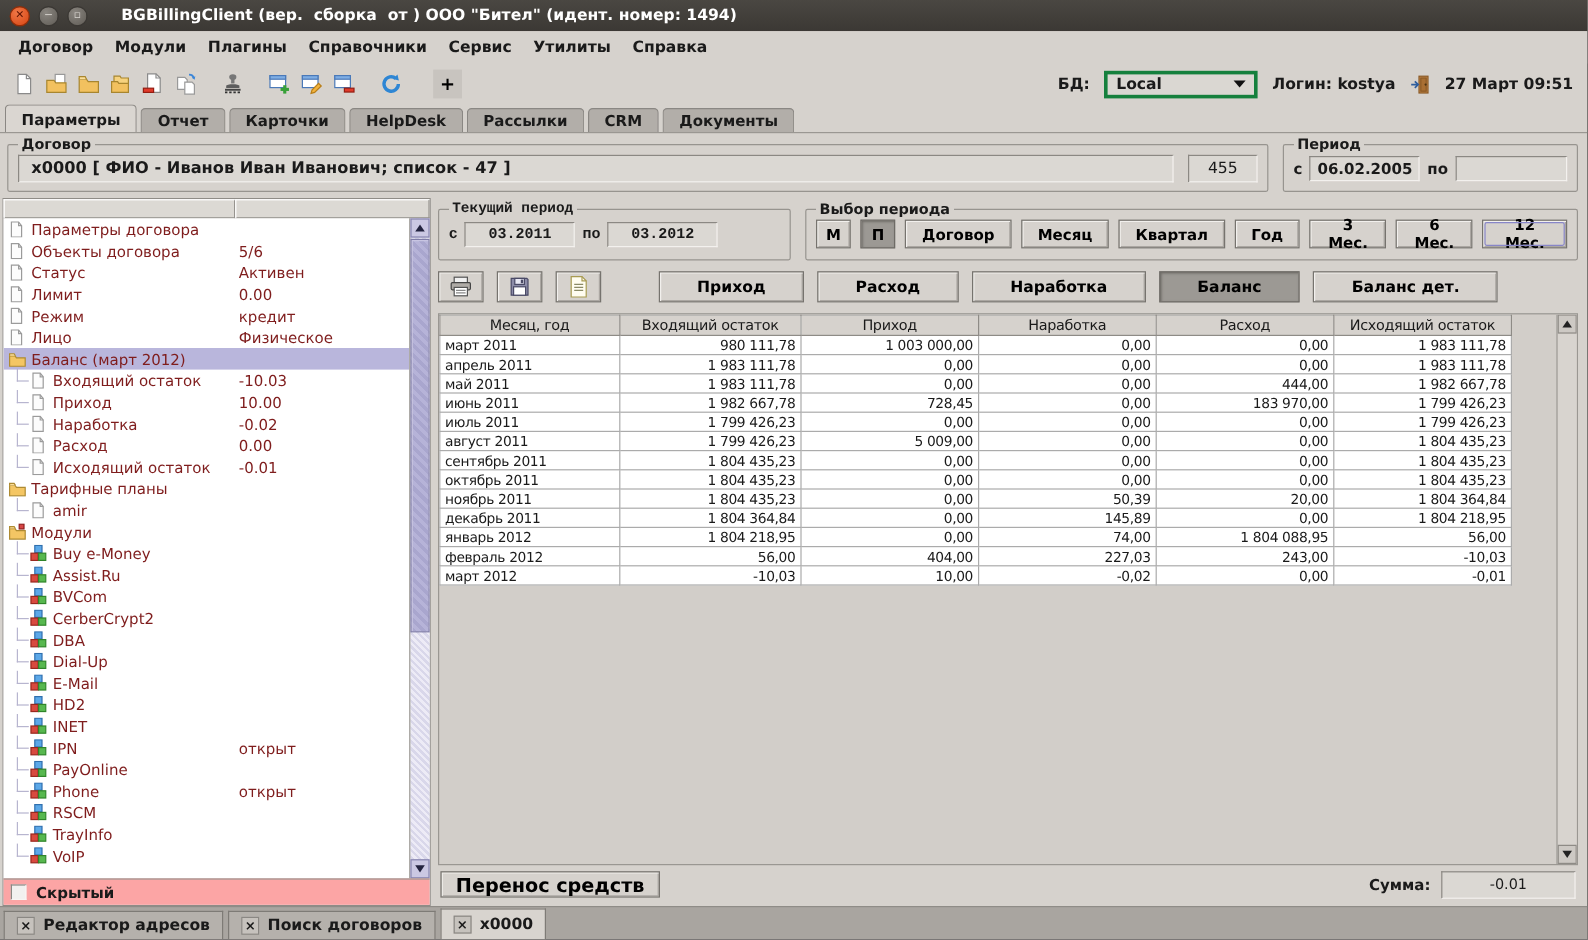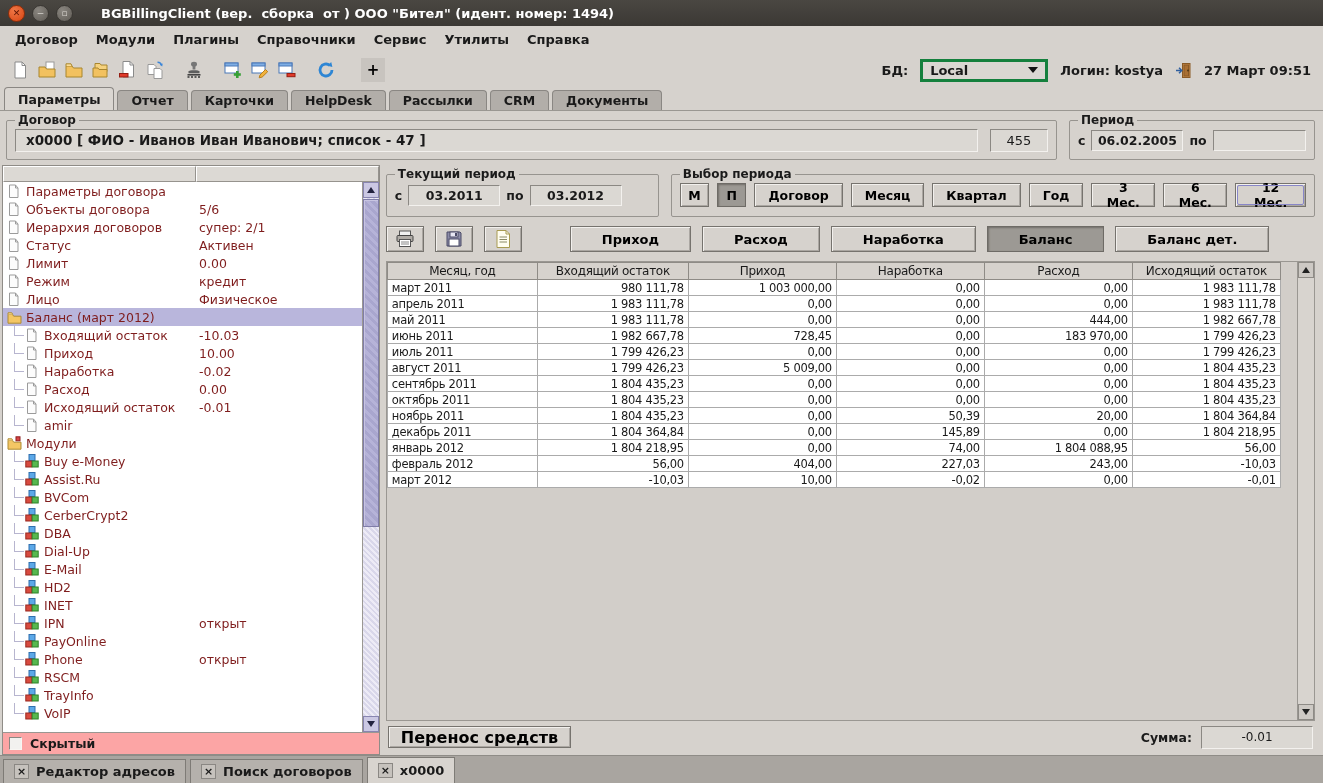--- a/index.html
+++ b/index.html
@@ -64,21 +64,21 @@
   .sb-up{top:0;}.sb-down{bottom:0;}
   .tri-up{width:0;height:0;border-left:4px solid transparent;border-right:4px solid transparent;border-bottom:6px solid #23233f;}
   .tri-down{width:0;height:0;border-left:4px solid transparent;border-right:4px solid transparent;border-top:6px solid #23233f;}
   .sb-thumb{position:absolute;top:17px;left:0;width:16px;height:328px;background:repeating-linear-gradient(45deg,#A9A6CE 0 3px,#B6B3D8 3px 6px);border:1px solid #807DA8;box-shadow:inset 1px 1px 0 #C8C5E2;}
   .hidden-row{position:absolute;bottom:0;left:0;right:0;height:22px;background:#fca5a5;border-top:1px solid #9a9792;display:flex;align-items:center;gap:8px;padding-left:6px;}
   .checkbox{width:13px;height:13px;background:#F2F1EF;border:1px solid;border-color:#8b8883 #f8f6f3 #f8f6f3 #8b8883;}
   .cb-label{font-weight:bold;font-size:12.5px;}
   
   .right-panel{flex:1;display:flex;flex-direction:column;padding:0 8px 0 6px;}
   .rp-row1{display:flex;gap:12px;height:52px;padding-top:2px;}
-  .cur-period-group{width:273px;}
+  .cur-period-group{width:294px;font-family:Liberation Mono, monospace;}
   .select-period-group{flex:1;}
   .pbtn-row{display:flex;align-items:center;gap:8px;height:26px;}
   .btn{background:#D6D2CD;border:1px solid #76736E;box-shadow:inset 1px 1px 0 #F2F0ED,inset -1px -1px 0 #ABA7A2;font-weight:bold;font-size:12.5px;font-family:inherit;height:24px;display:flex;align-items:center;justify-content:center;cursor:default;}
   .btn.pressed{background:#9C9994;box-shadow:inset 1px 1px 2px #716E69;border-color:#6e6b66;}
   .btn.focused{position:relative;}
   .btn.focused::after{content:'';position:absolute;inset:1px;border:1px solid #8886C8;border-radius:2px;}
   .pbtn{padding:0 13px;}
   .pbtn.small{width:37px;padding:0;}
   .rp-row2{display:flex;align-items:center;gap:11px;height:44px;}
   .icon-btn{width:38px;height:26px;padding:0;}
@@ -290,30 +290,20 @@
             <span class="tlabel">Объекты договора</span>
             <span class="tvalue">5/6</span>
           </div>
           <div class="tree-row">
             <span class="ticon">
               <svg width="13" height="14" viewBox="0 0 13 14">
                 <path d="M2.5 1h6l2.5 3v9.5H2.5z" fill="#fcfcfc" stroke="#9b9b9b"></path>
                 <path d="M8.5 1v3H11" fill="none" stroke="#9b9b9b"></path>
               </svg>
             </span>
-            <span class="tlabel">Иерархия договоров</span>
-            <span class="tvalue">супер: 2/1</span>
-          </div>
-          <div class="tree-row">
-            <span class="ticon">
-              <svg width="13" height="14" viewBox="0 0 13 14">
-                <path d="M2.5 1h6l2.5 3v9.5H2.5z" fill="#fcfcfc" stroke="#9b9b9b"></path>
-                <path d="M8.5 1v3H11" fill="none" stroke="#9b9b9b"></path>
-              </svg>
-            </span>
             <span class="tlabel">Статус</span>
             <span class="tvalue">Активен</span>
           </div>
           <div class="tree-row">
             <span class="ticon">
               <svg width="13" height="14" viewBox="0 0 13 14">
                 <path d="M2.5 1h6l2.5 3v9.5H2.5z" fill="#fcfcfc" stroke="#9b9b9b"></path>
                 <path d="M8.5 1v3H11" fill="none" stroke="#9b9b9b"></path>
               </svg>
             </span>
@@ -396,20 +386,29 @@
           <div class="tree-row">
             <span class="connector"></span>
             <span class="ticon">
               <svg width="13" height="14" viewBox="0 0 13 14">
                 <path d="M2.5 1h6l2.5 3v9.5H2.5z" fill="#fcfcfc" stroke="#9b9b9b"></path>
                 <path d="M8.5 1v3H11" fill="none" stroke="#9b9b9b"></path>
               </svg>
             </span>
             <span class="tlabel">Исходящий остаток</span>
             <span class="tvalue">-0.01</span>
+          </div>
+          <div class="tree-row">
+            <span class="ticon">
+              <svg width="15" height="13" viewBox="0 0 15 13">
+                <path d="M1 3.5h4.5l1.2 1.7H14v7H1z" fill="#F4C664" stroke="#AE8B33"></path>
+                <path d="M1 3.5V1.8h3.8l1 1.7" fill="#FBDE9A" stroke="#AE8B33"></path>
+              </svg>
+            </span>
+            <span class="tlabel">Тарифные планы</span>
           </div>
           <div class="tree-row">
             <span class="connector"></span>
             <span class="ticon">
               <svg width="13" height="14" viewBox="0 0 13 14">
                 <path d="M2.5 1h6l2.5 3v9.5H2.5z" fill="#fcfcfc" stroke="#9b9b9b"></path>
                 <path d="M8.5 1v3H11" fill="none" stroke="#9b9b9b"></path>
               </svg>
             </span>
             <span class="tlabel">amir</span>

